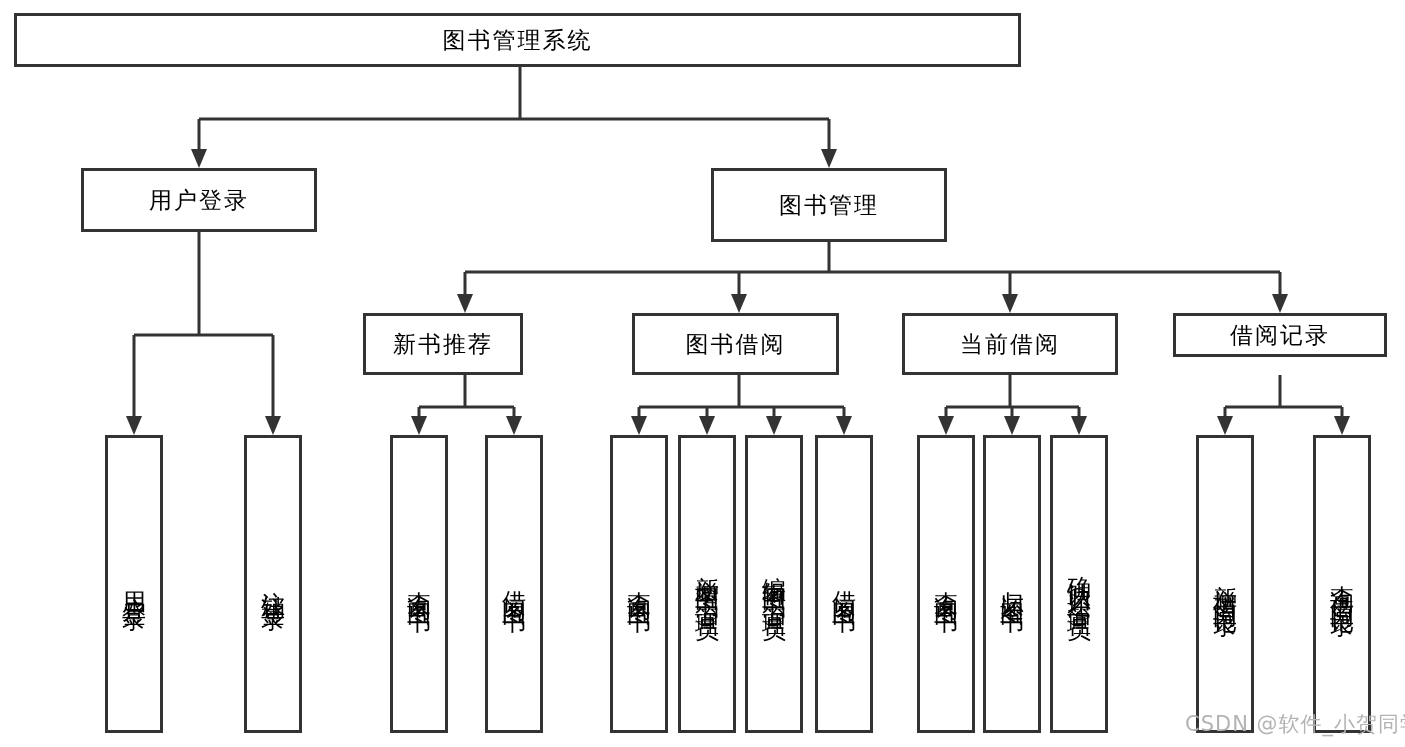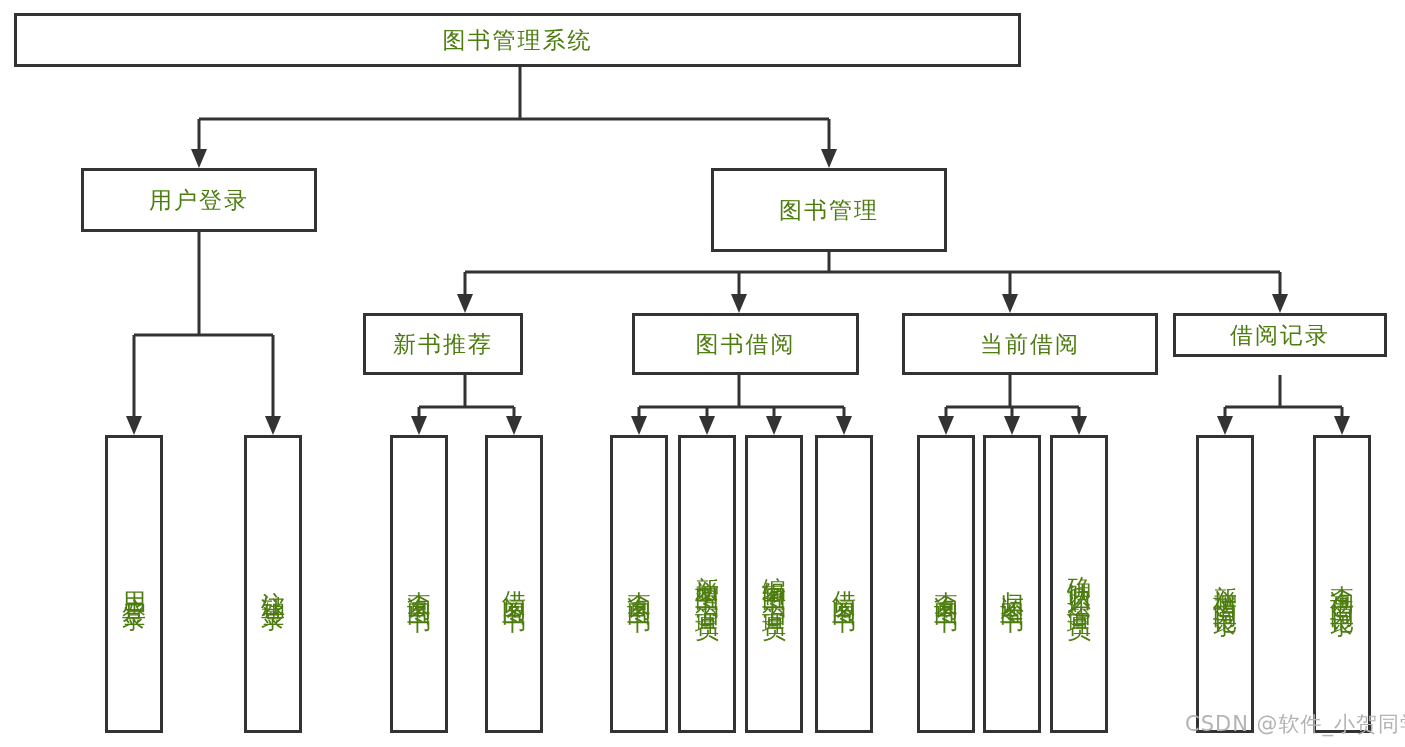--- a/index.html
+++ b/index.html
@@ -17,21 +17,21 @@
     width: 1405px; height: 747px;
   }
   .box {
     position: absolute;
     box-sizing: border-box;
     border: 3px solid #333333;
     background: #ffffff;
     display: flex;
     align-items: center;
     justify-content: center;
-    color: #4d7c0f;
+    color: #000000;
   }
   .hlabel {
     font-size: 23px;
     letter-spacing: 2px;
     white-space: nowrap;
   }
   .leaf {
     top: 435px;
     width: 58px;
     height: 298px;
@@ -116,31 +116,31 @@
     </g>
   </svg>
 
   <div class="box" style="left:14px;top:13px;width:1007px;height:54px">
     <span class="hlabel">图书管理系统</span>
   </div>
 
   <div class="box" style="left:81px;top:168px;width:236px;height:64px">
     <span class="hlabel">用户登录</span>
   </div>
-  <div class="box" style="left:711px;top:168px;width:236px;height:84px">
+  <div class="box" style="left:711px;top:168px;width:236px;height:74px">
     <span class="hlabel">图书管理</span>
   </div>
 
   <div class="box" style="left:363px;top:313px;width:160px;height:62px">
     <span class="hlabel">新书推荐</span>
   </div>
-  <div class="box" style="left:632px;top:313px;width:227px;height:62px">
+  <div class="box" style="left:632px;top:313px;width:207px;height:62px">
     <span class="hlabel">图书借阅</span>
   </div>
-  <div class="box" style="left:902px;top:313px;width:256px;height:62px">
+  <div class="box" style="left:902px;top:313px;width:216px;height:62px">
     <span class="hlabel">当前借阅</span>
   </div>
   <div class="box" style="left:1173px;top:313px;width:214px;height:44px">
     <span class="hlabel">借阅记录</span>
   </div>
 
   <div class="box leaf" style="left:105px">
     <span class="vtext">用户登录</span>
   </div>
   <div class="box leaf" style="left:244px">

